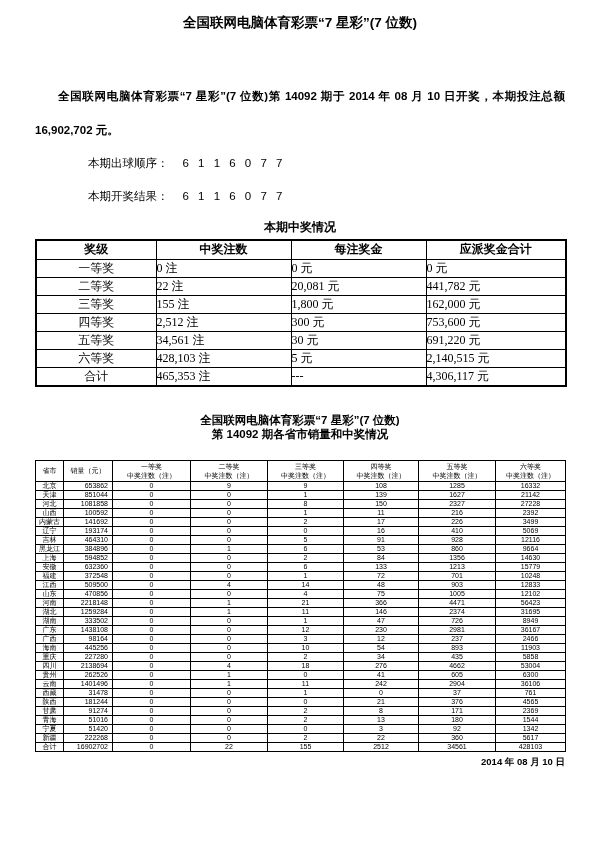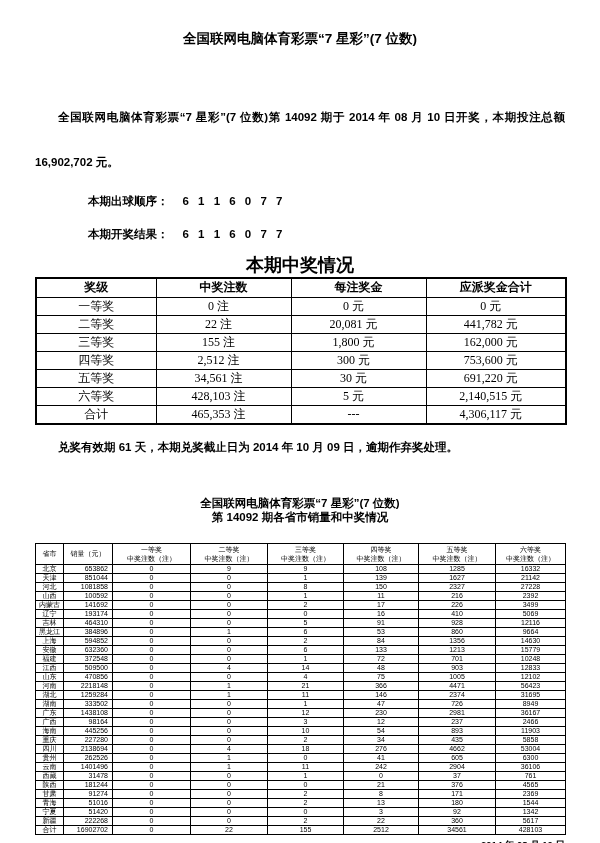--- a/index.html
+++ b/index.html
@@ -3,42 +3,42 @@
 <meta charset="utf-8">
 <style>
   * { margin:0; padding:0; box-sizing:border-box; }
   html,body { background:#ffffff; }
   .page {
     position:relative;
     width:600px; height:843px;
     background:#ffffff;
     color:#000;
     font-family:"Liberation Sans", sans-serif;
-    padding:30px 35px 0 35px;
+    padding:14px 35px 0 35px;
     overflow:hidden;
   }
   
   .doc-title { text-align:center; font-weight:bold; font-size:13.5px; line-height:17px; }
   
-  .para { font-size:11.5px; line-height:45px; font-weight:600; text-align:justify; }
+  .para { font-size:11.5px; line-height:34px; font-weight:600; text-align:justify; }
   .para.indent { text-indent:2em; }
   .para1 { margin-top:48px; }
-  .stat-line { font-size:11.5px; line-height:33px; font-weight:700; margin-left:53px; }
+  .stat-line { font-size:11.5px; line-height:33px; font-weight:400; margin-left:53px; }
   .stat-line .val { margin-left:14px; letter-spacing:3px; font-family:"Liberation Sans", sans-serif; }
   
-  .tbl1-title { margin-top:6px; text-align:center; font-weight:bold; font-size:18px; line-height:16px; }
+  .tbl1-title { margin-top:6px; text-align:center; font-weight:bold; font-size:12px; line-height:16px; }
   table { border-collapse:collapse; table-layout:fixed; }
   .prize-table { width:530px; margin-top:4px; border:2px solid #000; }
   .prize-table th { border:1px solid #000; height:19px; font-size:12px; font-weight:bold; }
   .prize-table td {
     border:1px solid #000; height:16.5px; font-size:12px;
     font-family:"Liberation Serif", serif;
   }
   .prize-table td.c0 { text-align:center; }
-  .prize-table td.c1, .prize-table td.c2, .prize-table td.c3 { text-align:center; padding-right:10px; }
+  .prize-table td.c1, .prize-table td.c2, .prize-table td.c3 { text-align:left; padding-right:10px; }
   .para2 { margin-top:6px; }
   
   .doc-title2 { margin-top:26px; text-align:center; font-weight:bold; font-size:11.5px; line-height:14px; }
   
   .prov-table { width:530px; margin-top:19px; border:1.5px solid #000; }
   .prov-table th {
     border:1px solid #000; font-size:7px; line-height:9px;
     font-weight:normal; text-align:center; padding:1px 0; height:21px;
   }
   .prov-table td {
@@ -123,21 +123,20 @@
         </tr>
         <tr>
           <td class="c0">合计</td>
           <td class="c1">465,353 注</td>
           <td class="c2">---</td>
           <td class="c3">4,306,117 元</td>
         </tr>
       </tbody>
   </table>
 
-  <div class="para indent">兑奖有效期 61 天，本期兑奖截止日为 2014 年 10 月 09 日，逾期作弃奖处理。</div>
 
   <div class="doc-title2">
     <div>全国联网电脑体育彩票“7 星彩”(7 位数)</div>
     <div>第 14092 期各省市销量和中奖情况</div>
   </div>
 
   <table class="prov-table">
     <colgroup>
         <col style="width:28px">
         <col style="width:49px">

